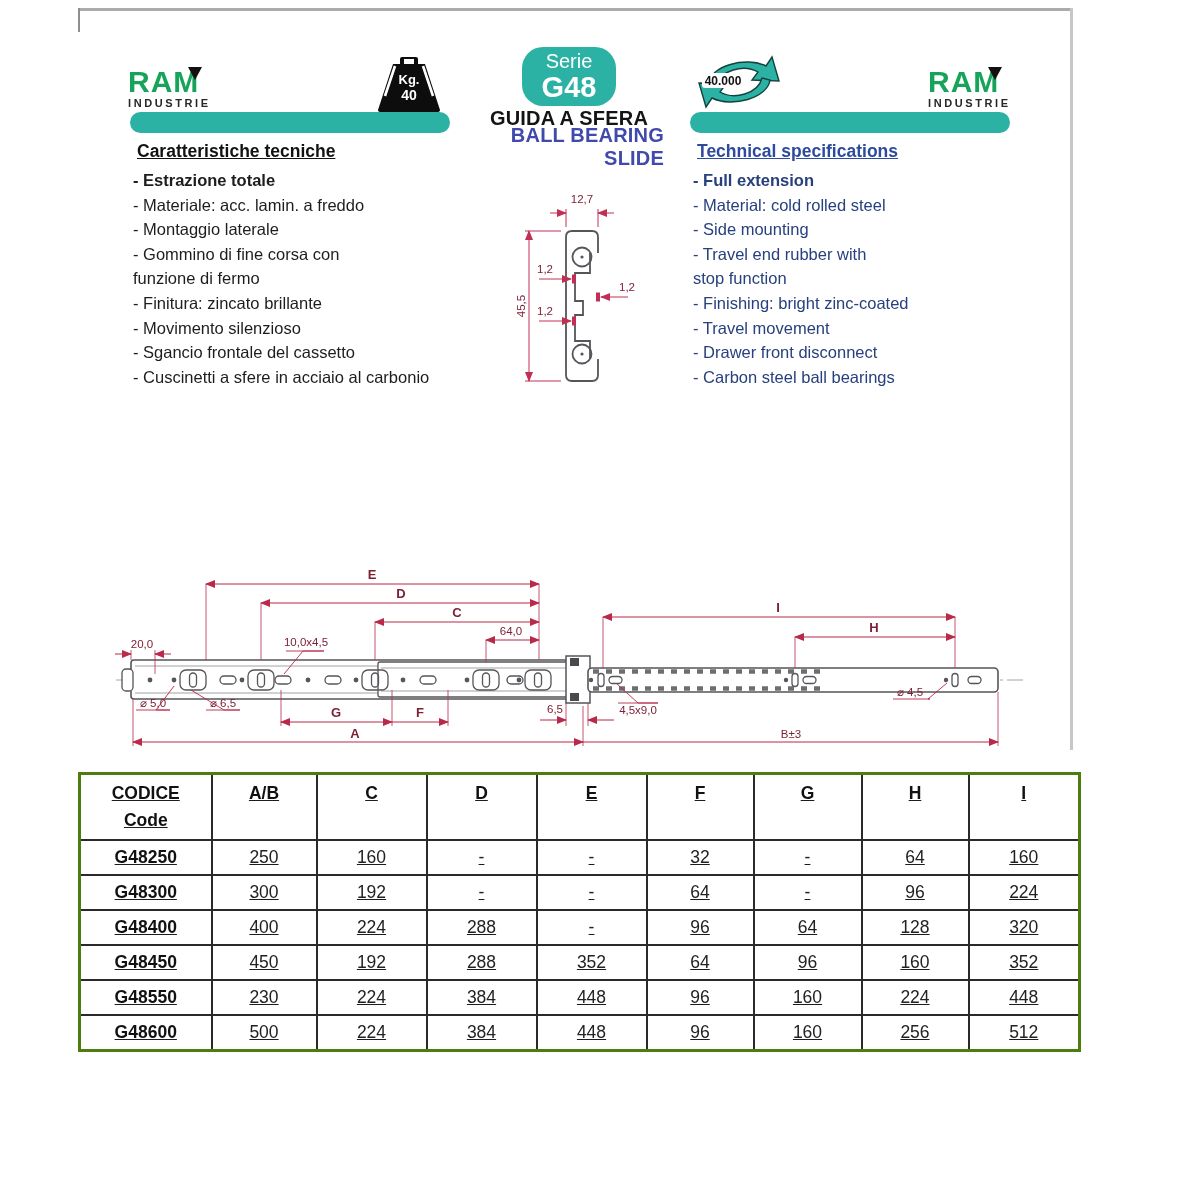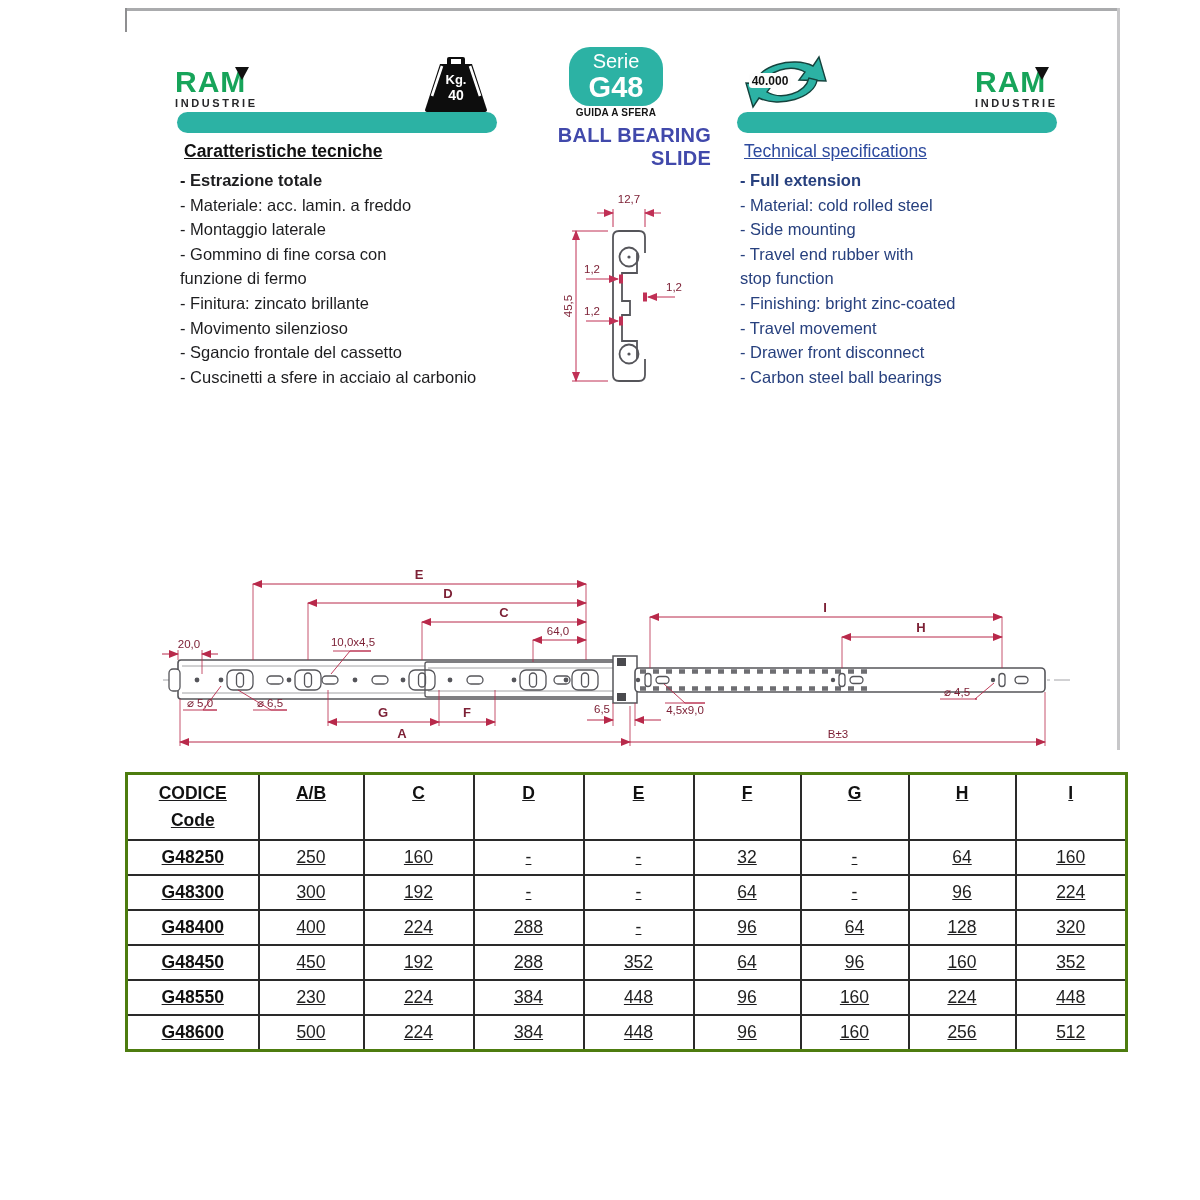--- a/index.html
+++ b/index.html
@@ -1,17 +1,17 @@
 <!DOCTYPE html>
 <html><head>
 <meta charset="utf-8">
 <style>
   html,body{margin:0;padding:0;background:#fff;}
   #page{position:relative;width:1092px;height:1200px;background:#ffffff;overflow:hidden;
-        font-family:"Liberation Sans",sans-serif;color:#1c1c1e;margin-left:47px;}
+        font-family:"Liberation Sans",sans-serif;color:#1c1c1e;}
   .abs{position:absolute;}
 
   
   .frame-top{left:78px;top:8px;width:994px;height:3px;background:#aaabad;}
   .frame-right{left:1070px;top:8px;width:3px;height:742px;background:#c7c7c9;}
   .frame-left{left:78px;top:8px;width:2px;height:24px;background:#8f8f91;}
 
   
   .ram-logo{line-height:1;}
   .ram-word{font-size:30px;font-weight:800;color:#17a45a;letter-spacing:1px;position:relative;display:inline-block;}
@@ -19,25 +19,25 @@
            border-left:7px solid transparent;border-right:7px solid transparent;border-top:13px solid #111;}
   .ram-sub{font-size:11px;font-weight:700;letter-spacing:2.6px;color:#27272a;margin-top:1px;}
 
   .teal-bar{height:21px;border-radius:11px;background:#2cb2a4;}
 
   .serie-badge{width:94px;height:59px;background:#2cb2a4;border-radius:13px;color:#fff;
                display:flex;flex-direction:column;align-items:center;justify-content:center;line-height:1.05;}
   .serie-top{font-size:20px;font-weight:500;}
   .serie-code{font-size:29px;font-weight:800;}
 
-  .sub-it{font-size:10px;font-weight:800;color:#141414;text-align:center;letter-spacing:.2px;}
+  .sub-it{font-size:20px;font-weight:800;color:#141414;text-align:center;letter-spacing:.2px;}
   .sub-en{font-size:20px;font-weight:800;color:#4149ab;text-align:right;letter-spacing:.2px;}
 
   .spec-title-it{font-size:17.5px;font-weight:800;color:#121212;text-decoration:underline;}
-  .spec-title-en{font-size:17.5px;font-weight:400;color:#2d4a9e;text-decoration:underline;}
+  .spec-title-en{font-size:17.5px;font-weight:700;color:#2d4a9e;text-decoration:underline;}
   .spec-list .spec-item{font-size:16.5px;line-height:24.6px;white-space:pre-line;}
   .spec-list.it .spec-item{color:#1d1d1f;}
   .spec-list.en .spec-item{color:#27407e;}
   .spec-list .spec-item:first-child{font-weight:800;}
 
   
   table.dim{border-collapse:collapse;table-layout:fixed;background:#fff;}
   table.dim th,table.dim td{border:2px solid #2a2a2a;text-align:center;font-size:17.5px;color:#222;}
   table.dim{border:3px solid #4d7c0f;text-decoration:underline;}
   table.dim th{vertical-align:top;padding-top:5px;font-weight:800;color:#111;height:58px;white-space:pre-line;line-height:1.55;}

